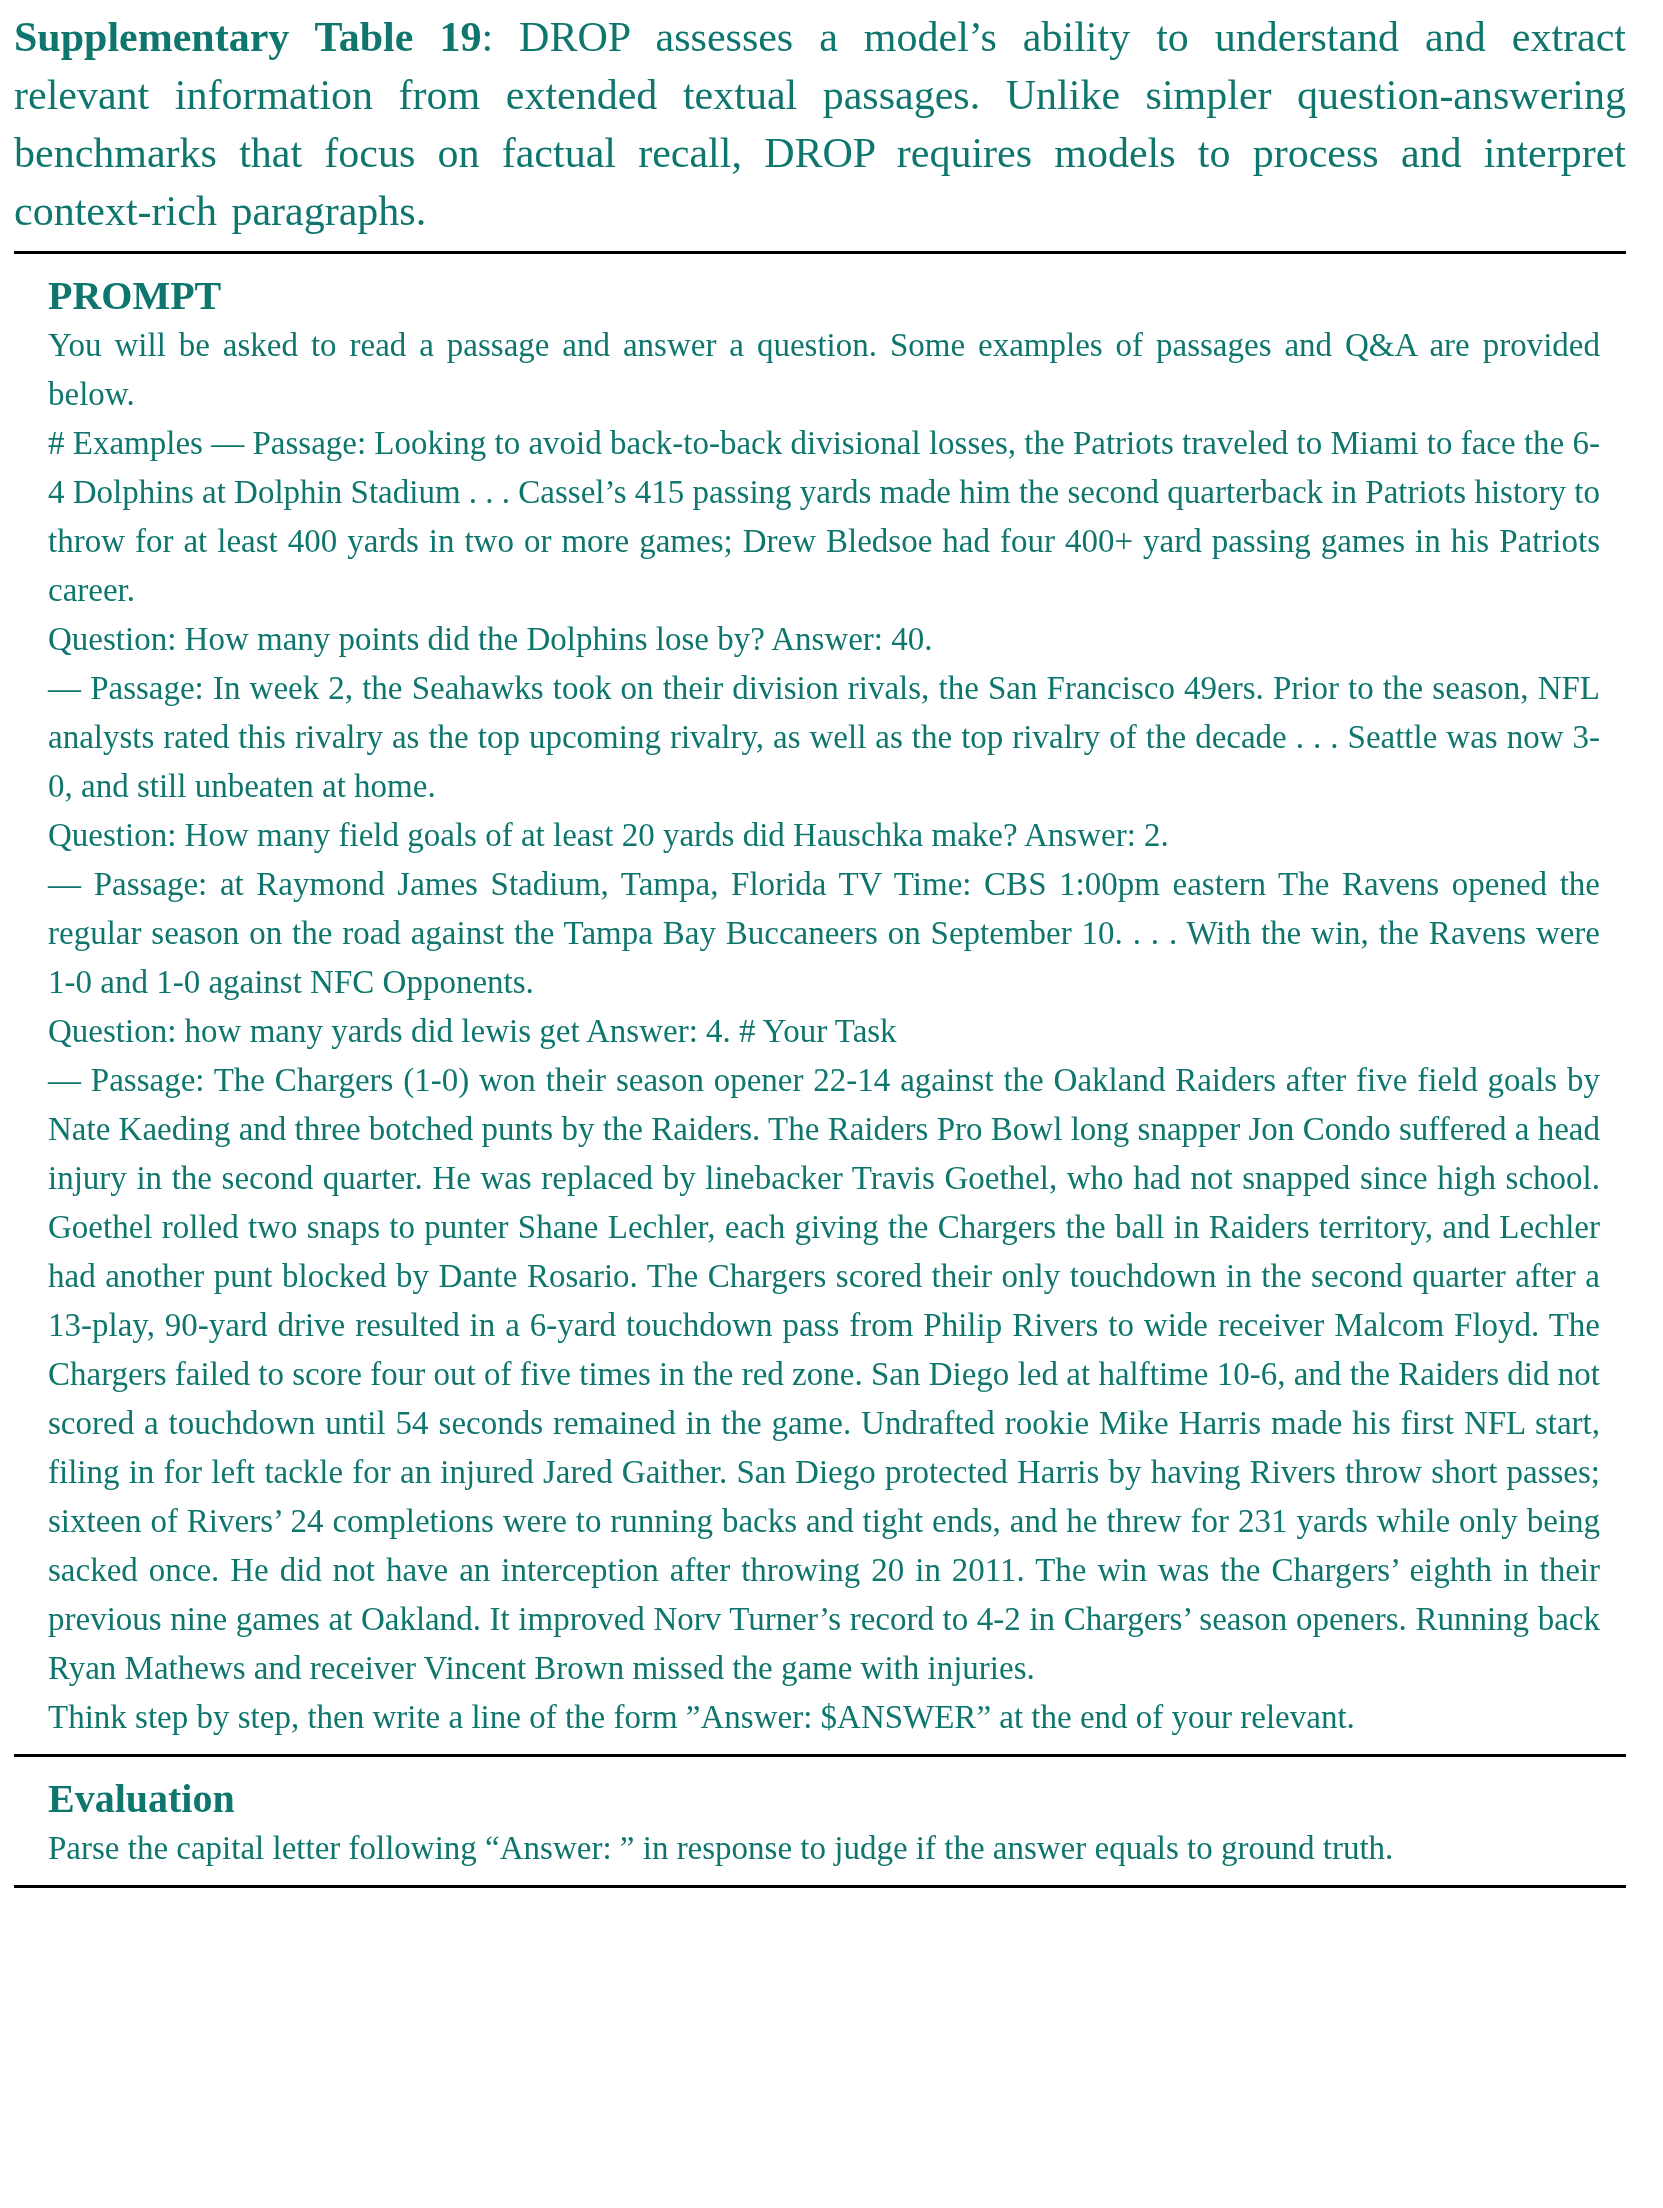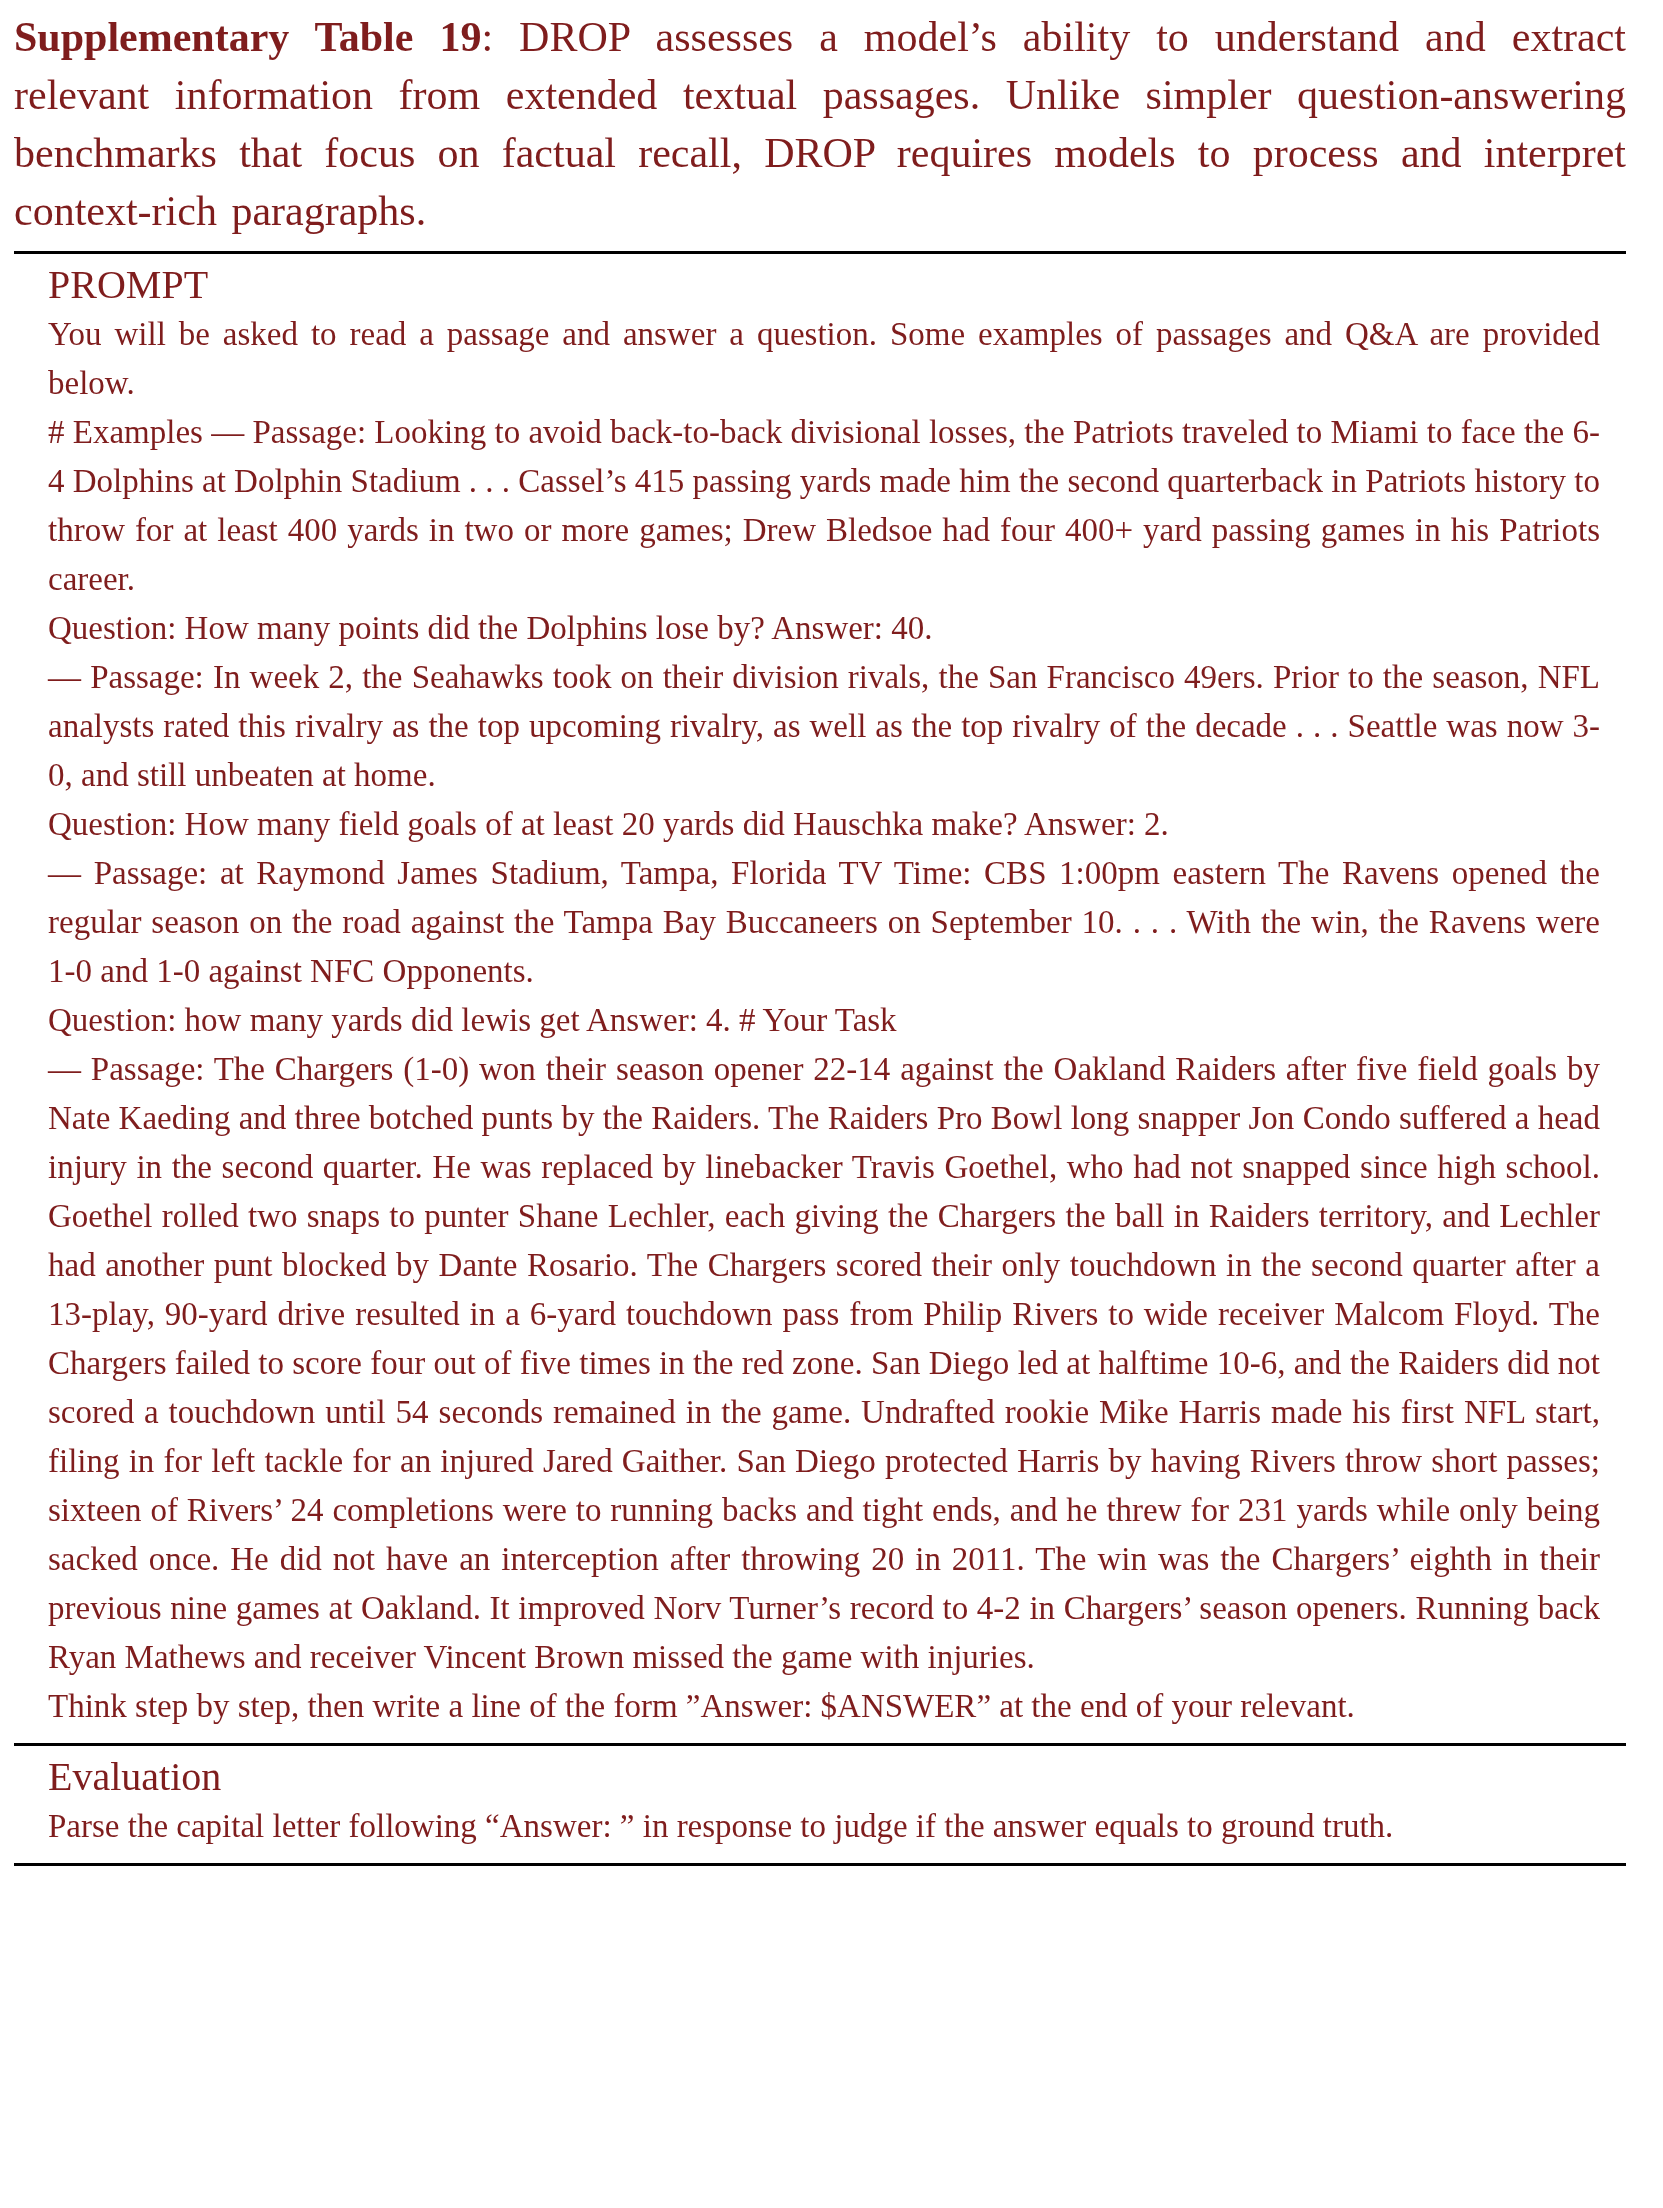--- a/index.html
+++ b/index.html
@@ -1,21 +1,21 @@
 <!DOCTYPE html>
 <html><head>
 <meta charset="utf-8">
 <style>
   html, body { margin: 0; padding: 0; background: #ffffff; }
   .page {
     width: 1640px;
     height: 2209px;
     box-sizing: border-box;
     background: #ffffff;
-    color: #7f1d1d;
+    color: #0f766e;
     font-family: "Liberation Serif", serif;
     padding: 8px 14px 0 14px;
     overflow: hidden;
   }
   .caption {
     font-size: 42px;
     line-height: 58px;
     text-align: justify;
     word-spacing: 4px;
   }
@@ -24,23 +24,24 @@
   }
   .table-frame {
     margin-top: 11px;
     border-top: 3px solid #000000;
   }
   .section {
     border-bottom: 3px solid #000000;
     padding: 6px 26px 12px 34px;
   }
   .section-heading {
-    font-weight: normal;
+    font-weight: bold;
     font-size: 40px;
     line-height: 50px;
+    margin-top: 11px;
   }
   .body-par {
     margin: 0;
     font-size: 33px;
     line-height: 49px;
     text-align: justify;
   }
 </style>
 </head>
 <body>

